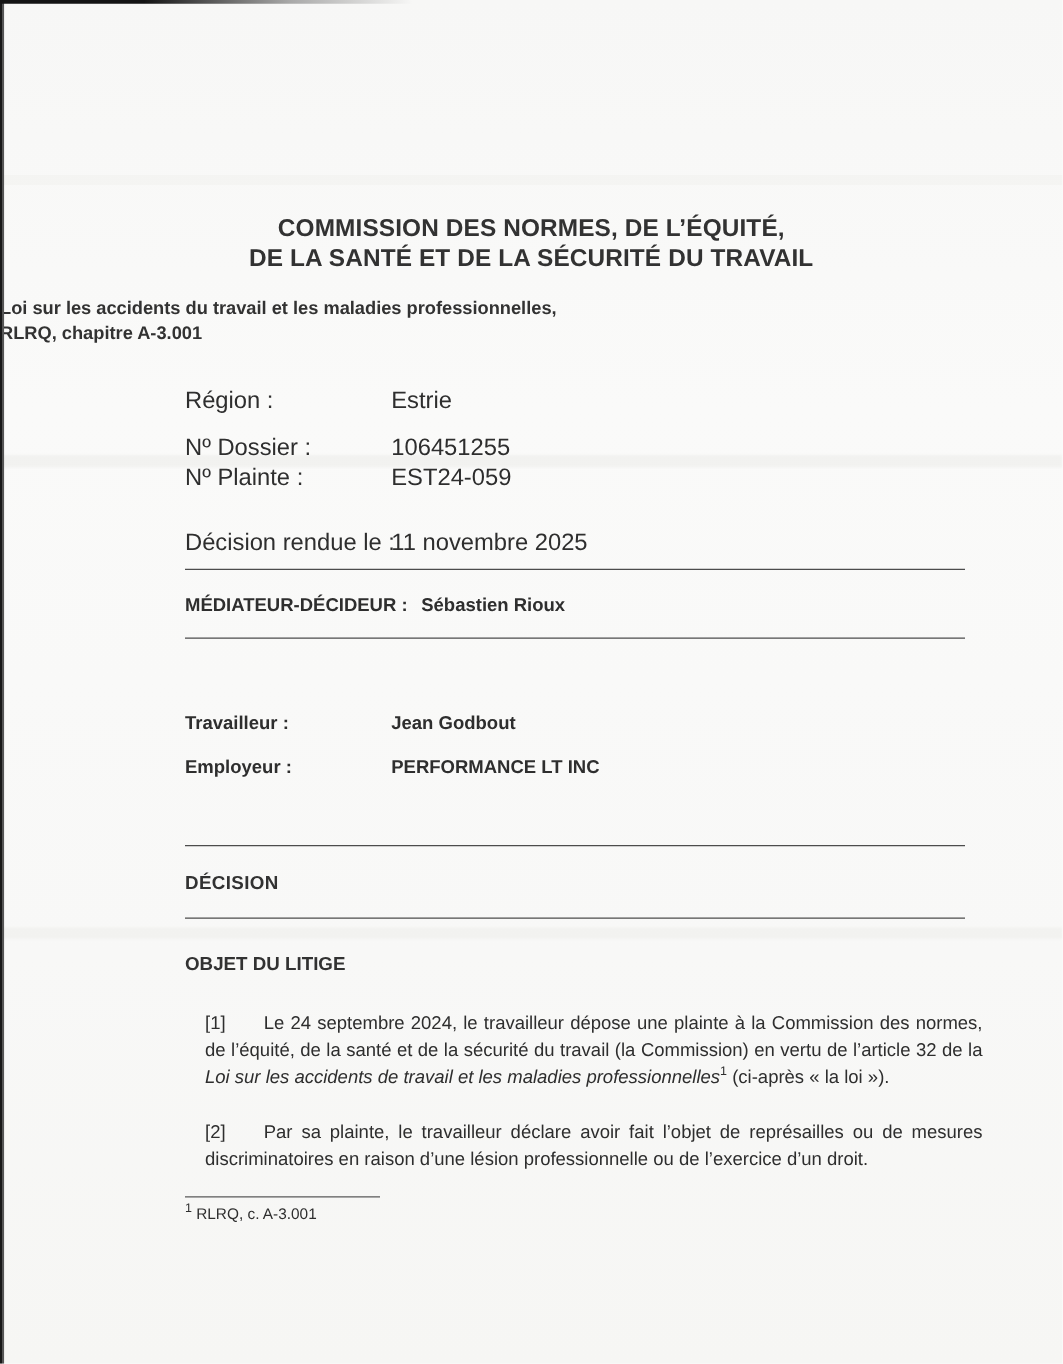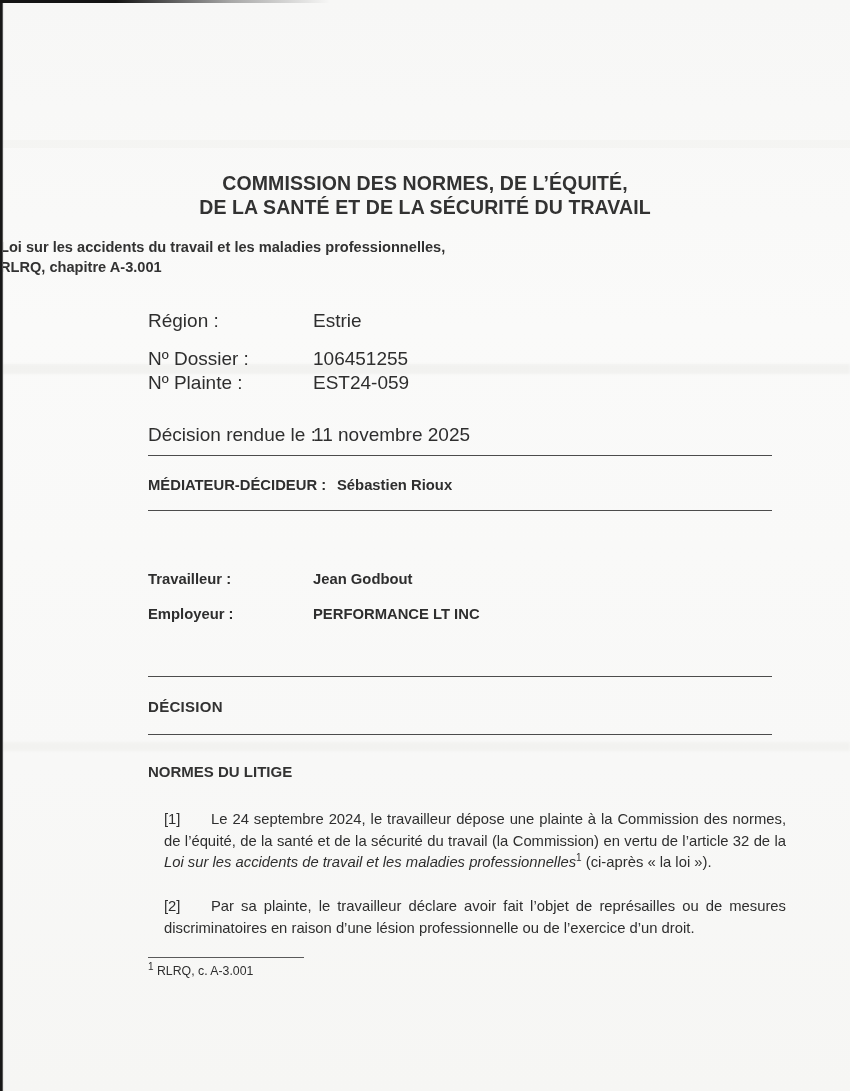--- a/index.html
+++ b/index.html
@@ -145,21 +145,21 @@
     <div class="party-row row-employer">
       <span class="meta-label">Employeur :</span><span>PERFORMANCE LT INC</span>
     </div>
 
     <div class="rule rule-3"></div>
 
     <div class="decision-heading">DÉCISION</div>
 
     <div class="rule rule-4"></div>
 
-    <div class="section-heading">NORMES DU LITIGE</div>
+    <div class="section-heading">OBJET DU LITIGE</div>
 
     <p class="body-para para-1">
       <span class="pmark">[1]</span><span>Le 24 septembre 2024, le travailleur dépose une plainte à la Commission des normes, de l’équité, de la santé et de la sécurité du travail (la Commission) en vertu de l’article 32 de la </span><span class="law-italic">Loi sur les accidents de travail et les maladies professionnelles</span><sup>1</sup><span> (ci-après « la loi »).</span>
     </p>
 
     <p class="body-para para-2">
       <span class="pmark">[2]</span><span>Par sa plainte, le travailleur déclare avoir fait l’objet de représailles ou de mesures discriminatoires en raison d’une lésion professionnelle ou de l’exercice d’un droit.</span>
     </p>
 
     <div class="footnote-rule"></div>

